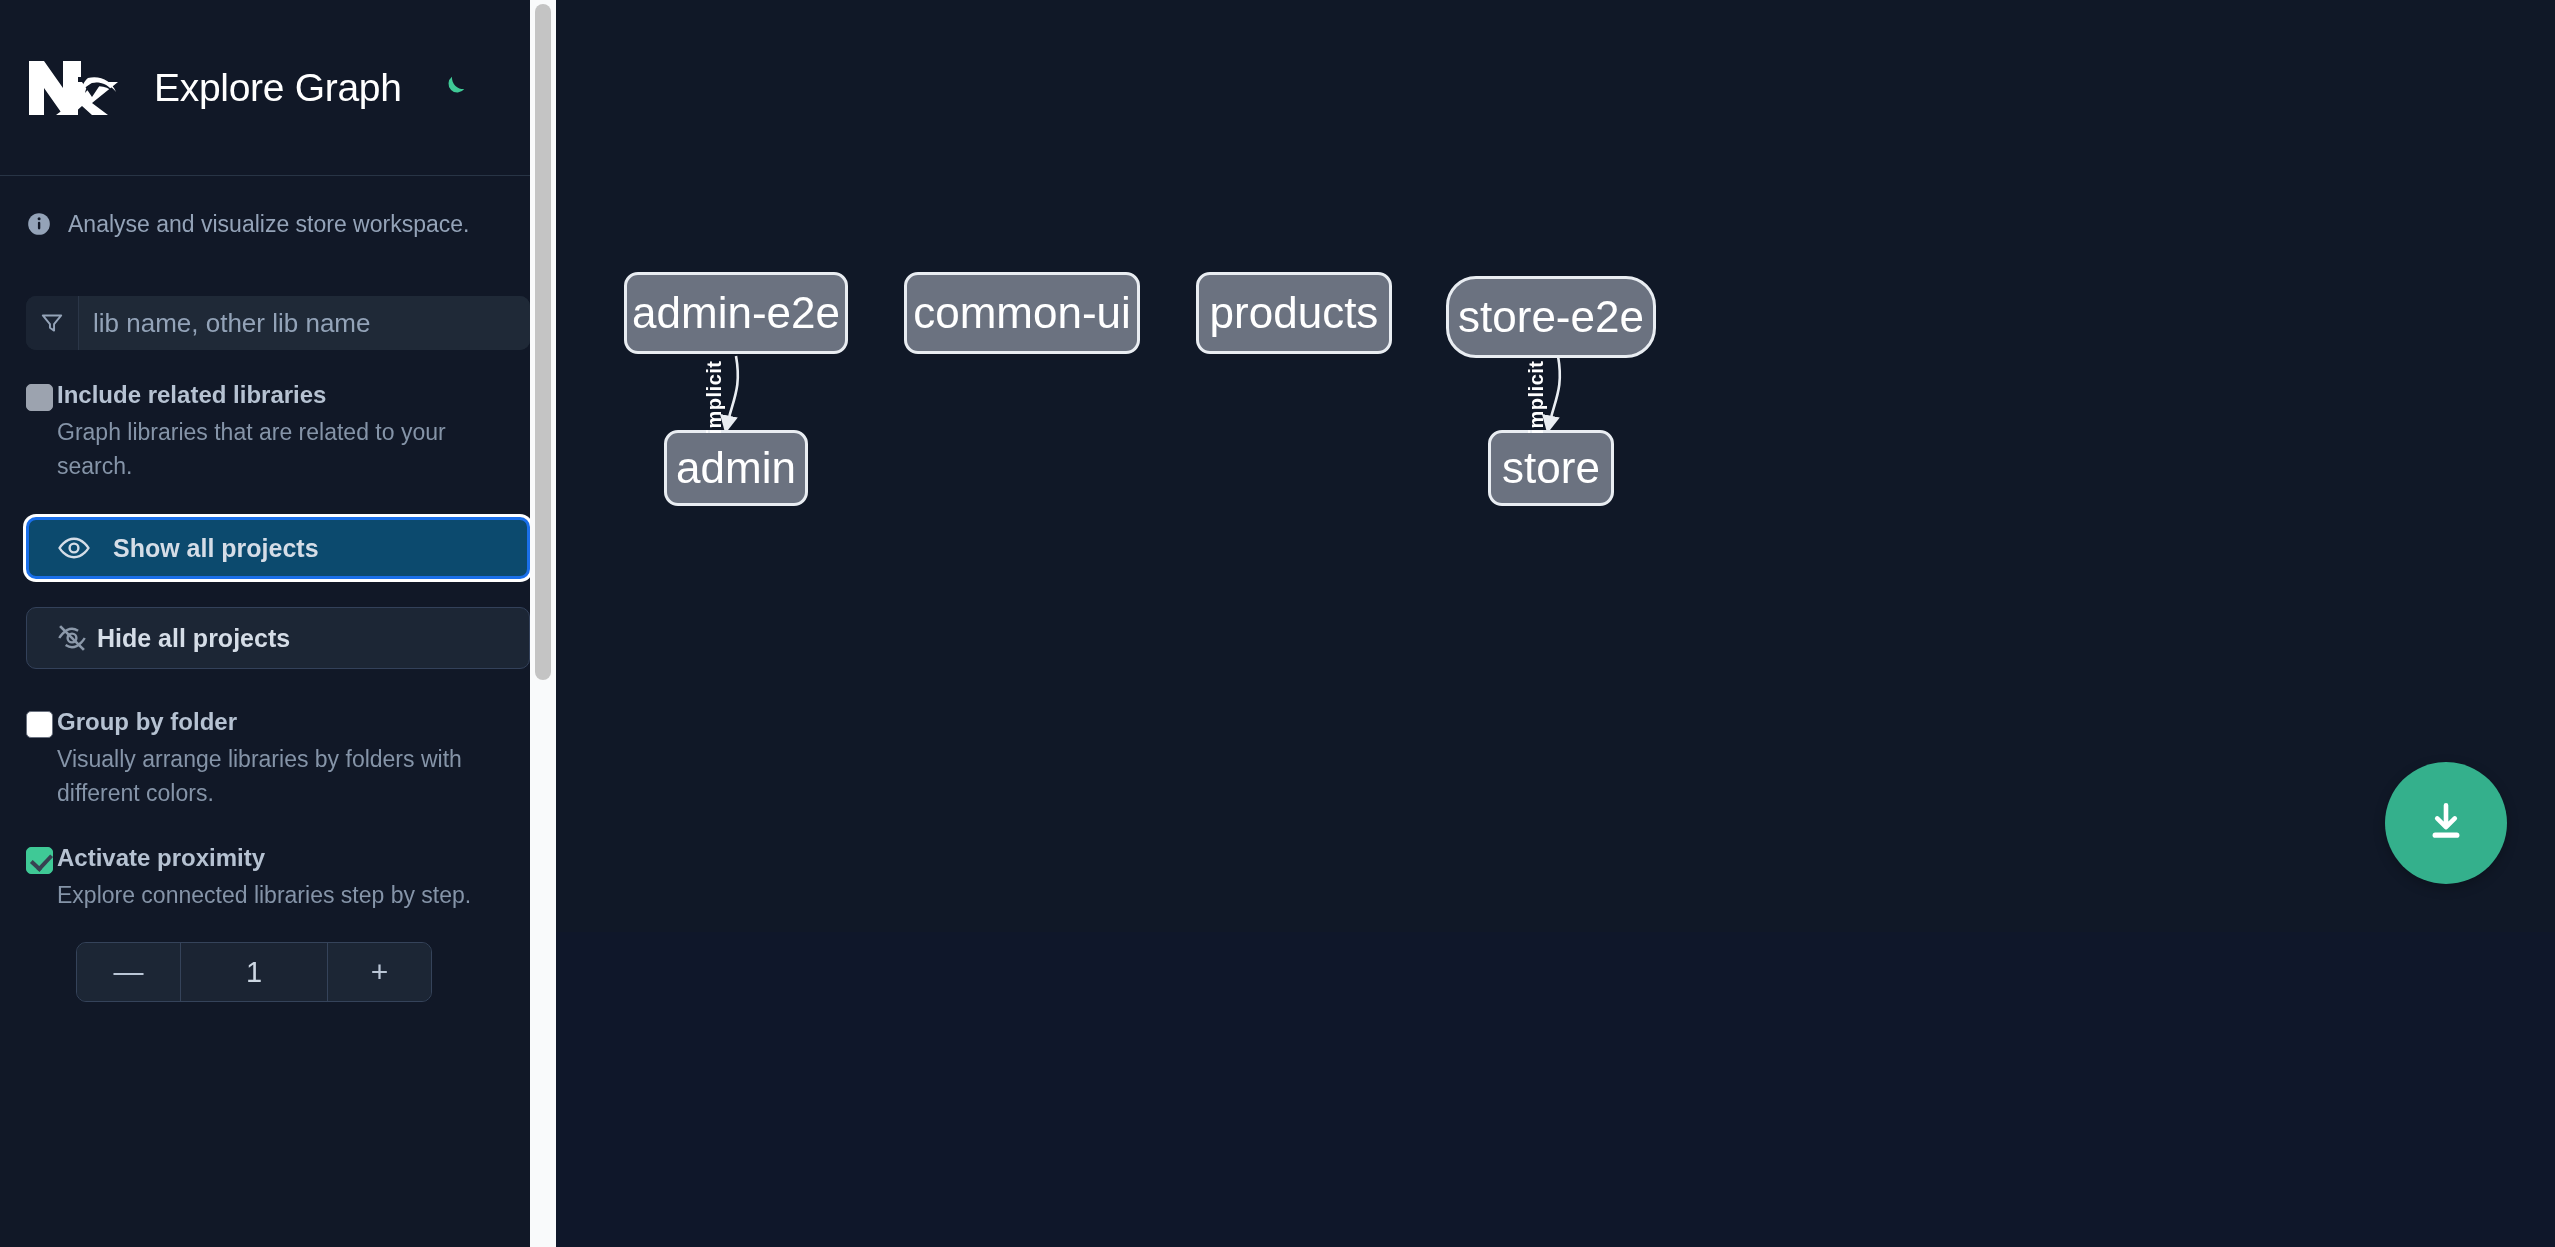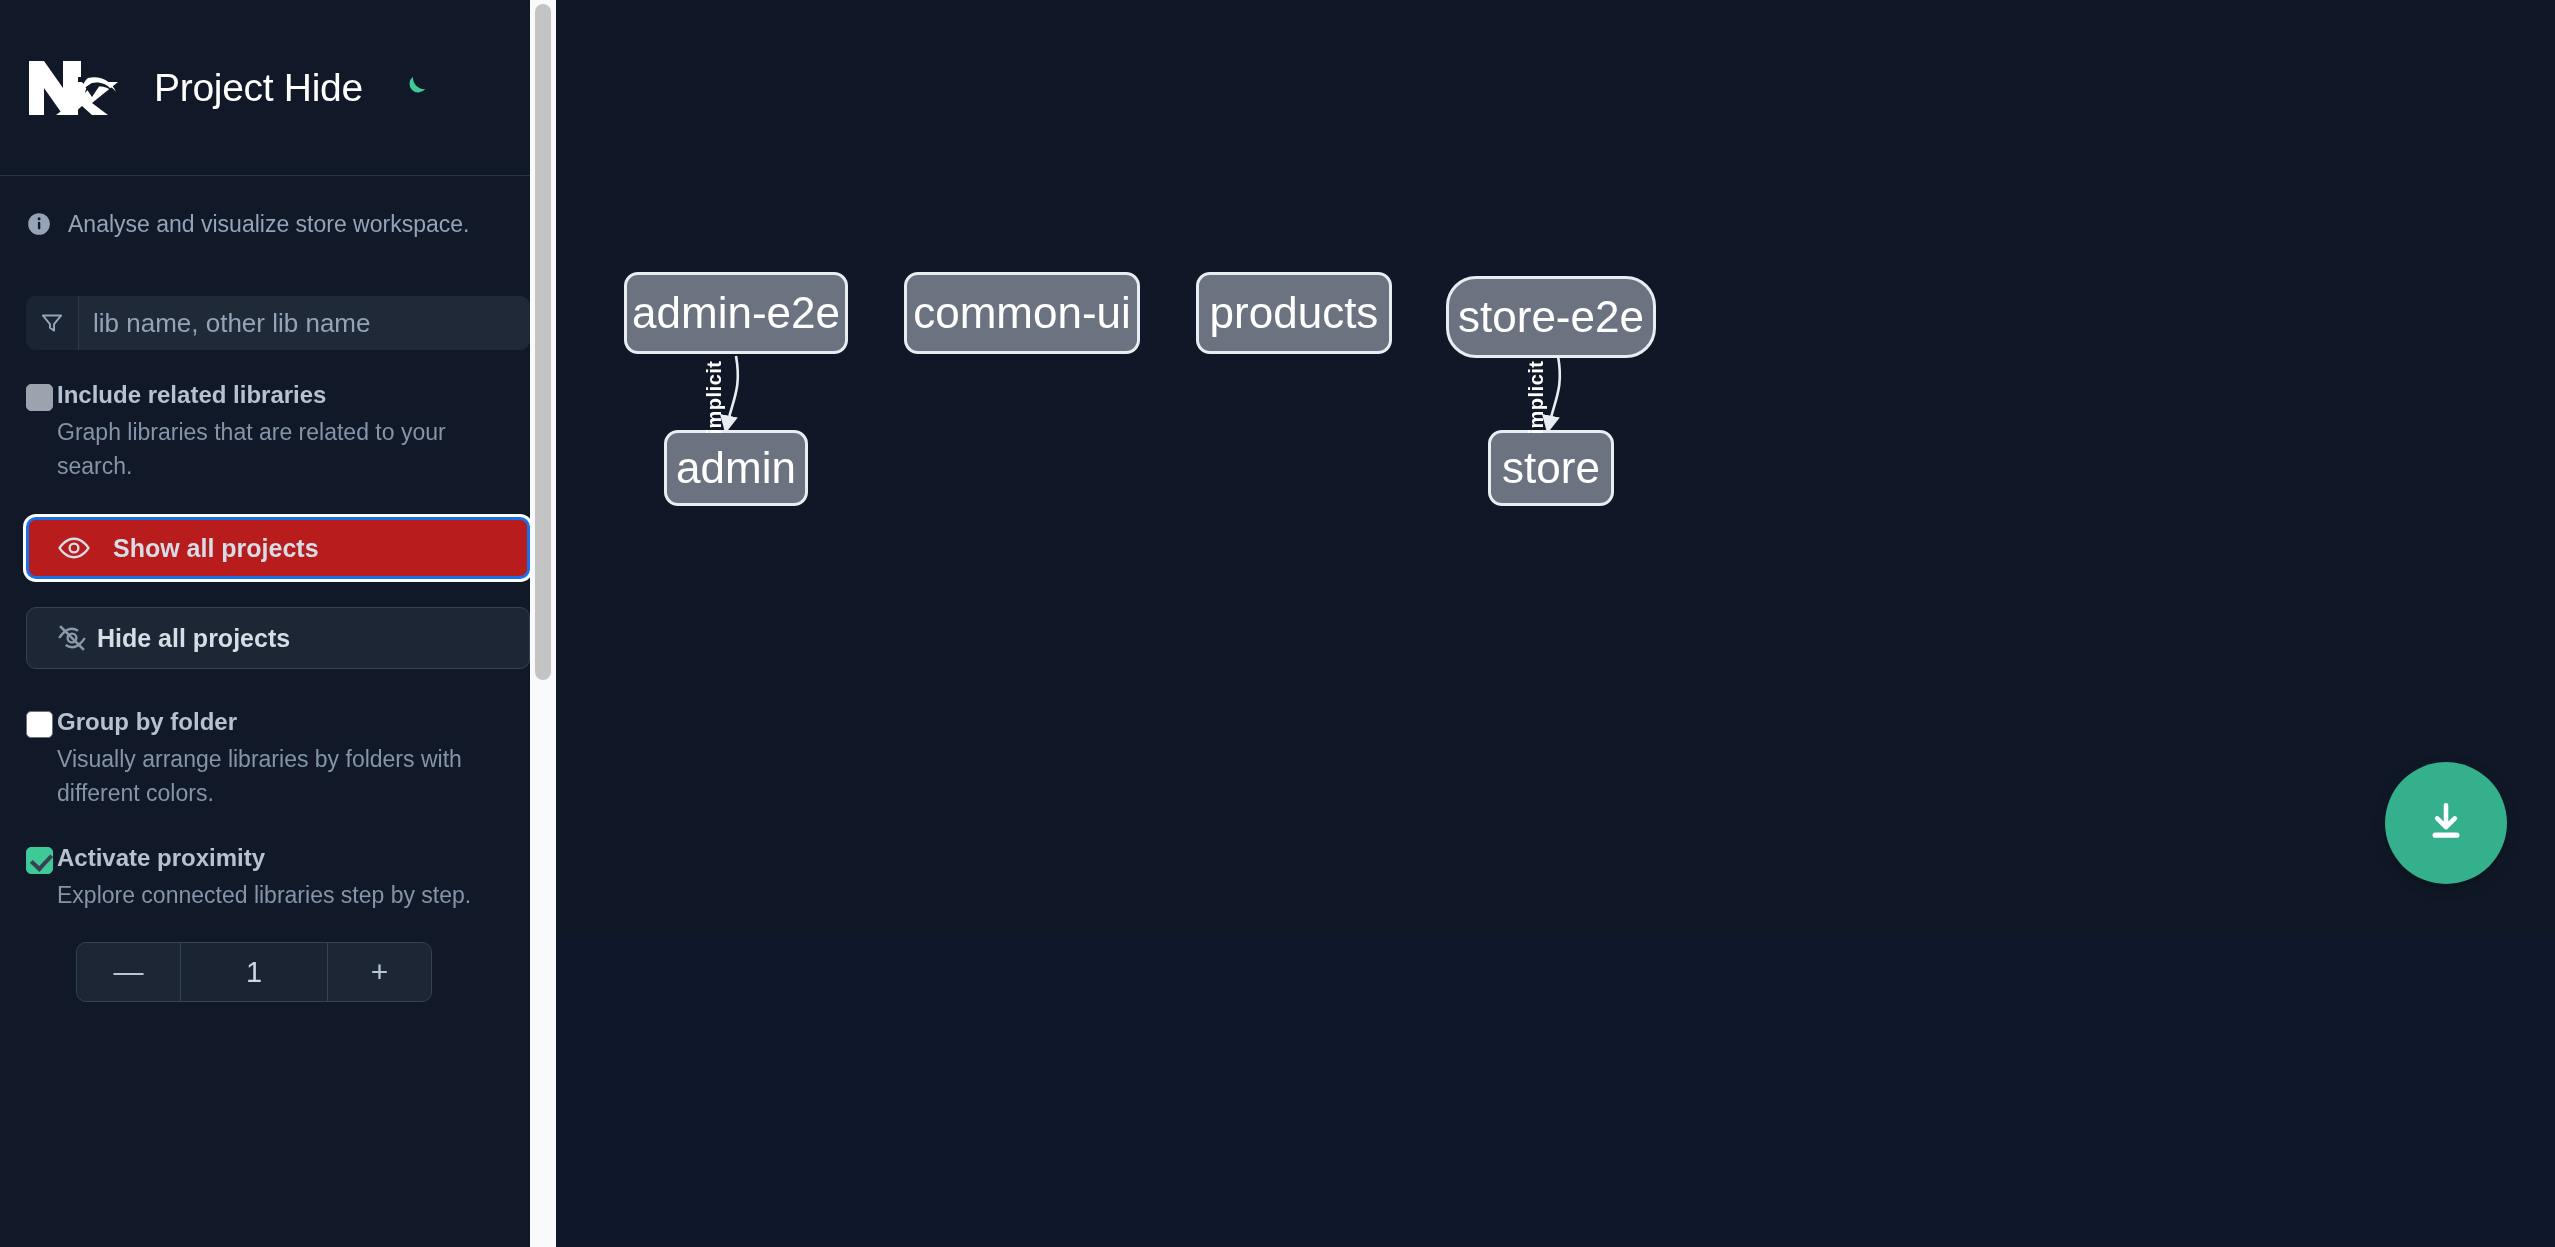--- a/index.html
+++ b/index.html
@@ -128,21 +128,21 @@
     border: 1px solid #33415a;
     color: #d5dde7;
     font-size: 25px; font-weight: bold;
     cursor: pointer;
     font-family: "Liberation Sans", sans-serif;
     width: 100%;
   }
   .big-btn.focused {
     border: 3px solid #1a6fea;
     box-shadow: 0 0 0 3px #ffffff;
-    background: #b91c1c;
+    background: #0c4a6e;
   }
   .big-btn + .big-btn { margin-top: 28px; gap: 8px; }
   .btn-ico { width: 34px; height: 34px; flex: 0 0 auto; display: flex; }
 
   
   .stepper {
     margin-top: 30px;
     display: flex;
     height: 60px;
     width: 356px;
@@ -240,21 +240,21 @@
     <div class="sb-header">
       <span class="nx-logo">
         <svg viewBox="0 0 98 60" width="98" height="60" aria-hidden="true">
           <path fill="#ffffff" d="M3 3h15l19 27V3h15v54H37L18 30v27H3z"></path>
           <rect fill="#ffffff" x="40" y="3" width="15" height="16"></rect>
           <path fill="#ffffff" d="M40 24h16l10 15 10-15h16L66 45l16 12H66l-10-9-10 9H30l16-12z"></path>
           <path fill="#ffffff" d="M62 20c12-3 24 3 28 14-6-8-16-11-25-8-5 2-8 5-10 9 1-7 3-12 7-15z"></path>
           <path fill="#111827" d="M66 25c9-2 17 2 21 9-5-5-12-7-19-5-4 1-7 3-9 6 1-5 3-8 7-10z"></path>
         </svg>
       </span>
-      <span class="app-title">Project Hide</span>
+      <span class="app-title">Explore Graph</span>
       <button class="moon-btn" title="theme">
         <svg viewBox="0 0 24 24" width="30" height="30" aria-hidden="true">
           <path fill="#3fc996" d="M21 12.8A9 9 0 0 1 11.2 3a7 7 0 1 0 9.8 9.8z"></path>
         </svg>
       </button>
     </div>
 
     <div class="sb-note">
       <span class="info-icon">
         <svg viewBox="0 0 24 24" width="26" height="26" aria-hidden="true">

